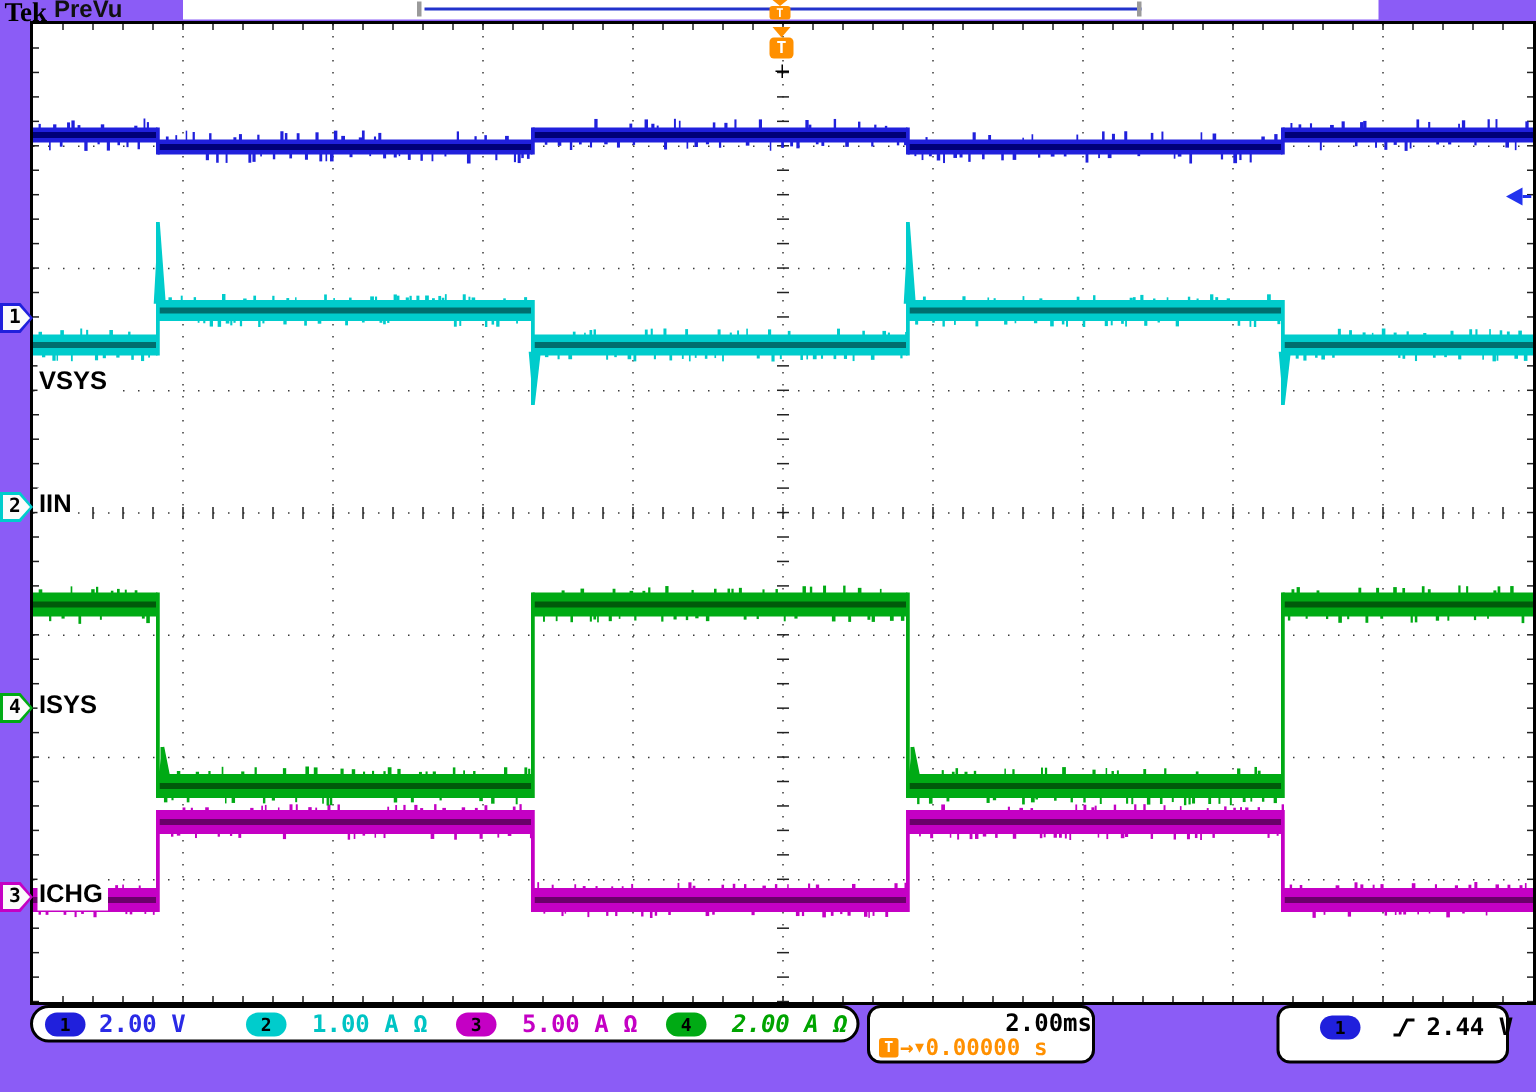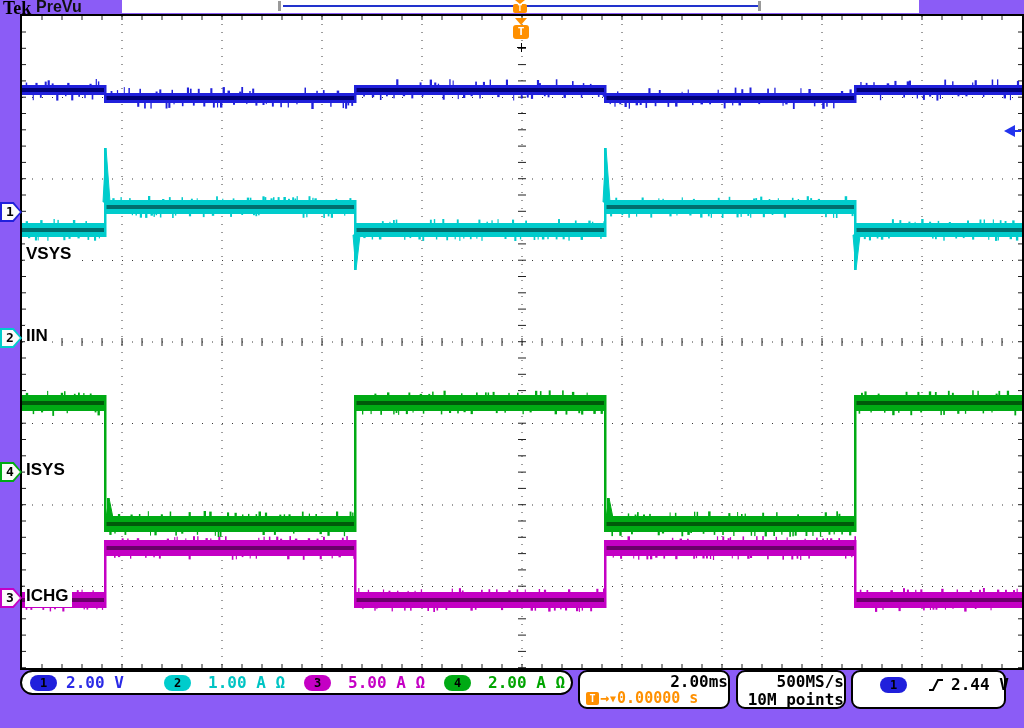--- a/index.html
+++ b/index.html
@@ -1186,34 +1186,30 @@
 
   <div id="readouts" class="bbox">
     <span class="oval" style="left: 8px; top: 3px; background: rgb(32, 32, 220);"><span>1</span></span>
     <span class="rv" style="left: 44px; color: rgb(42, 42, 230);">2.00 V</span>
     <span id="bw" style="color: rgb(42, 42, 230);"><span>B</span><sub>W</sub></span>
     <span class="oval" style="left: 142px; top: 3px; background: rgb(0, 204, 204);"><span>2</span></span>
     <span class="rv" style="left: 186px; color: rgb(0, 196, 196); text-align: center;">1.00 A Ω</span>
     <span class="oval" style="left: 282px; top: 3px; background: rgb(196, 0, 196);"><span>3</span></span>
     <span class="rv" style="left: 326px; color: rgb(196, 0, 196);">5.00 A Ω</span>
     <span class="oval" style="left: 422px; top: 3px; background: rgb(0, 170, 20);"><span>4</span></span>
-    <span class="rv" style="left: 466px; color: rgb(0, 164, 0);">2.00 A Ω</span>
+    <span class="rv" style="left: 466px; color: rgb(0, 164, 0); font-style: italic;">2.00 A Ω</span>
   </div>
 
   <div id="hbox" class="bbox">
     <div class="l1">2.00ms</div>
     <div id="hline2">
       <span class="tboxmini">T</span><span>→</span><span class="dmark">▼</span><span>0.00000 s</span>
     </div>
   </div>
 
-  <div id="abox" class="bbox">
-    <div class="l1">500MS/s</div>
-    <div class="l1">10M points</div>
-  </div>
 
   <div id="tbox" class="bbox">
     <span class="oval" id="trig-oval" style="background: rgb(32, 32, 220);"><span>1</span></span>
     <svg id="edge-glyph" width="18" height="16">
       <path d="M2 13 H6 L11 3 H16" stroke="#000" stroke-width="2" fill="none"></path>
     </svg>
     <span id="tlevel">2.44 V</span>
   </div>
 
 </div>

